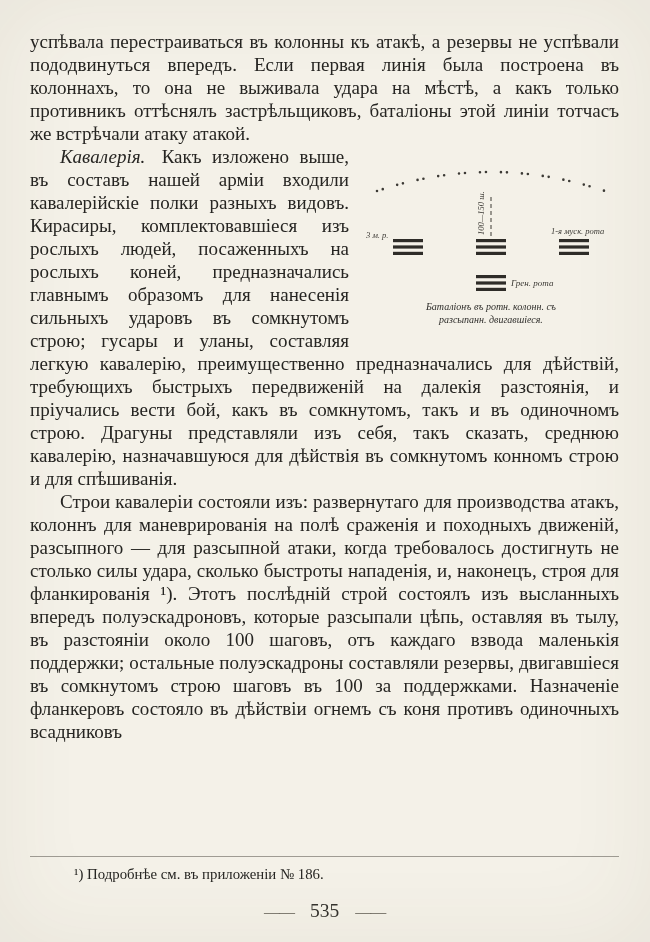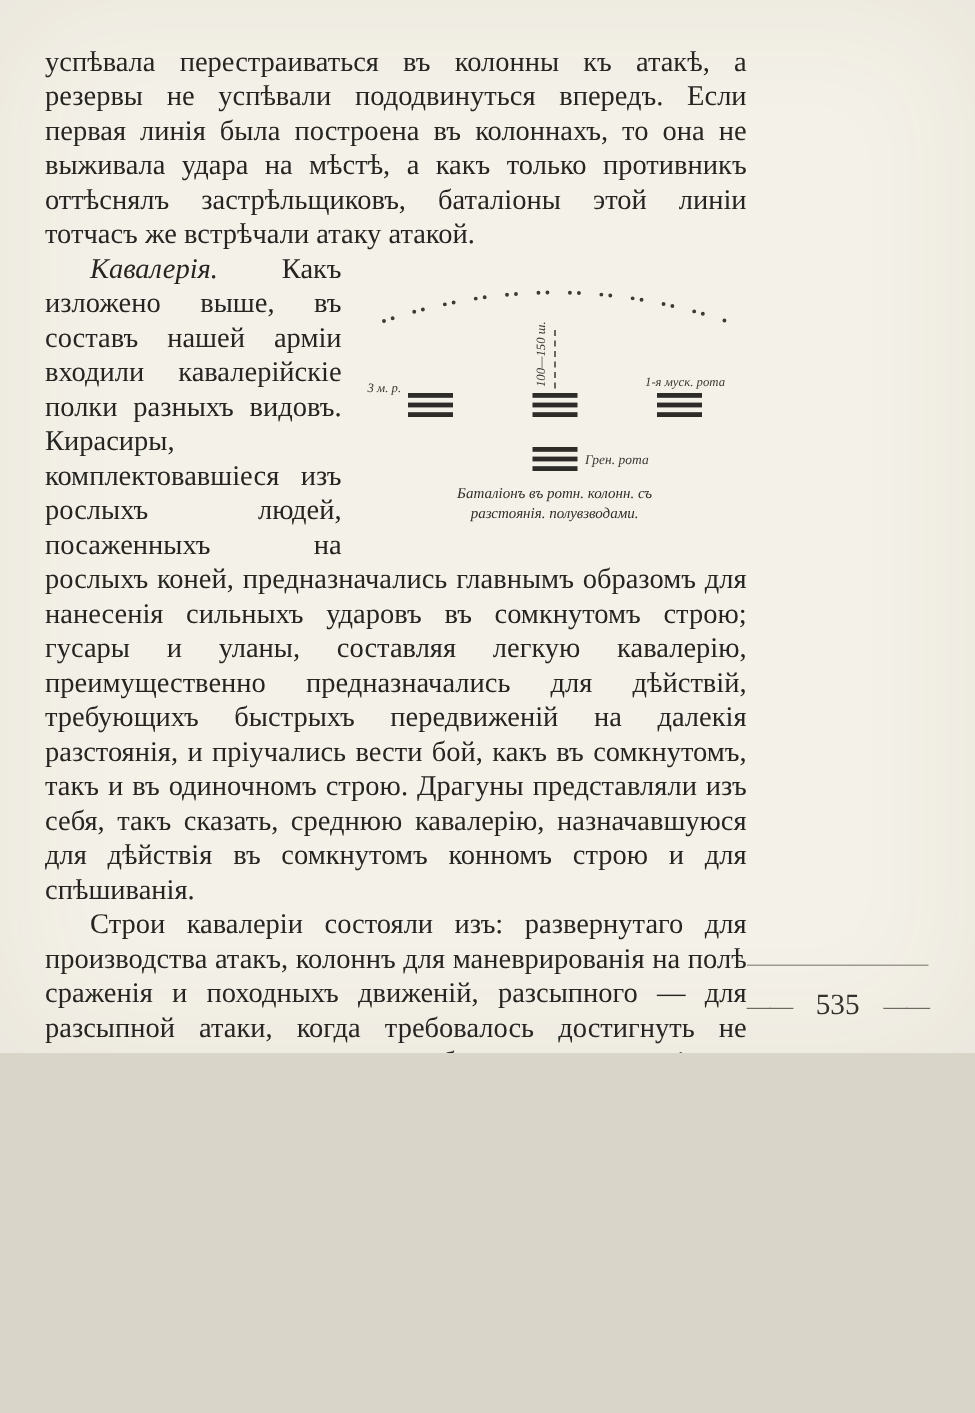--- a/index.html
+++ b/index.html
@@ -3,27 +3,27 @@
 <meta charset="utf-8">
 <style>
   html, body {
     margin: 0;
     padding: 0;
     background: #d9d5c9;
   }
   .page {
     position: relative;
     width: 650px;
-    height: 702px;
+    height: 942px;
     margin: 0 auto;
     background: #f4f1e8;
     box-sizing: border-box;
     padding: 30px 31px 20px 30px;
     display: flex;
-    flex-direction: row;
+    flex-direction: column;
     overflow: hidden;
     font-family: "Liberation Serif", serif;
     color: #262522;
     box-shadow: inset 0 0 90px rgba(90, 72, 40, 0.07);
   }
   .body-text {
     font-size: 19px;
     line-height: 23px;
     text-align: justify;
   }
@@ -124,36 +124,37 @@
             <rect x="111" y="134.4" width="30" height="3.2"></rect>
             <rect x="111" y="140.8" width="30" height="3.2"></rect>
           </g>
 
           <text class="diagram-text" x="1" y="91" font-size="8.5">3 м. р.</text>
           <text class="diagram-text" x="186" y="87" font-size="8.5">1-я муск. рота</text>
           <text class="diagram-text" x="146" y="139" font-size="9">Грен. рота</text>
         </svg>
         <span class="figcaption">
           <span>Баталіонъ въ ротн. колонн. съ</span><br>
-          <span>разстоянія. полувзводами.</span>
+          <span>разсыпанн. двигавшіеся.</span>
         </span>
       </span>
     </p>
 
     <p class="indent">
       <span class="lead-italic">Кавалерія.</span>
       <span>Какъ изложено выше, въ составъ нашей арміи входили кавалерійскіе полки разныхъ видовъ. Кирасиры, комплектовавшіеся изъ рослыхъ людей, посаженныхъ на рослыхъ коней, предназначались главнымъ образомъ для нанесенія сильныхъ ударовъ въ сомкнутомъ строю; гусары и уланы, составляя легкую кавалерію, преимущественно предназначались для дѣйствій, требующихъ быстрыхъ передвиженій на далекія разстоянія, и пріучались вести бой, какъ въ сомкнутомъ, такъ и въ одиночномъ строю. Драгуны представляли изъ себя, такъ сказать, среднюю кавалерію, назначавшуюся для дѣйствія въ сомкнутомъ конномъ строю и для спѣшиванія.</span>
     </p>
 
     <p class="indent">Строи кавалеріи состояли изъ: развернутаго для производства атакъ, колоннъ для маневрированія на полѣ сраженія и походныхъ движеній, разсыпного — для разсыпной атаки, когда требовалось достигнуть не столько силы удара, сколько быстроты нападенія, и, наконецъ, строя для фланкированія ¹). Этотъ послѣдній строй состоялъ изъ высланныхъ впередъ полуэскадроновъ, которые разсыпали цѣпь, оставляя въ тылу, въ разстояніи около 100 шаговъ, отъ каждаго взвода маленькія поддержки; остальные полуэскадроны составляли резервы, двигавшіеся въ сомкнутомъ строю шаговъ въ 100 за поддержками. Назначеніе фланкеровъ состояло въ дѣйствіи огнемъ съ коня противъ одиночныхъ всадниковъ</p>
 
   </div>
 
   <div class="footnote-block">
     <hr class="footnote-rule">
+    <div class="footnote">¹) Подробнѣе см. въ приложеніи № 186.</div>
     <div class="page-footer">
       <span class="dash">——</span>
       <span>535</span>
       <span class="dash">——</span>
     </div>
   </div>
 
 </div>
 
 </body></html>

